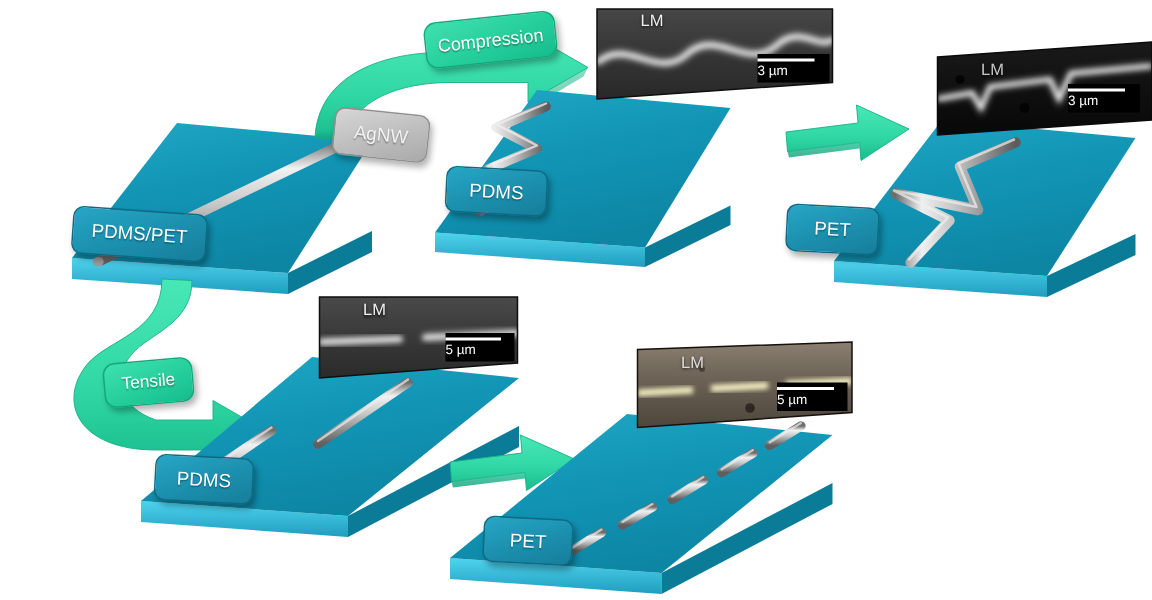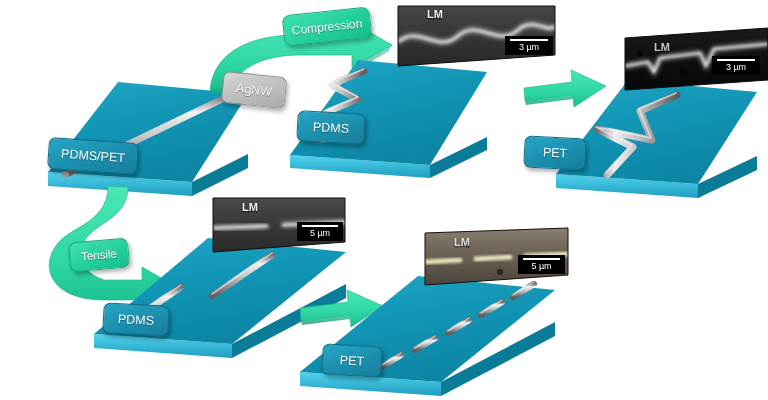--- a/index.html
+++ b/index.html
@@ -12,24 +12,24 @@
        text-shadow:0 1px 1px rgba(0,0,0,.35);}
   .tag-teal{background:linear-gradient(160deg,#27a6c6 0%,#1b8fad 55%,#167e9b 100%);
             border:1px solid #0e6a84;border-radius:7px;
             box-shadow:2px 3px 4px rgba(0,0,0,.32);}
   .tag-green{background:linear-gradient(160deg,#3fe0ae 0%,#25cf9c 55%,#16bd8c 100%);
              border:1px solid #13a87c;border-radius:8px;
              box-shadow:2px 3px 4px rgba(0,0,0,.3);}
   .tag-gray{background:linear-gradient(160deg,#d7d7d7 0%,#bdbdbd 55%,#a9a9a9 100%);
             border:1px solid #8f8f8f;border-radius:7px;
             box-shadow:2px 3px 4px rgba(0,0,0,.3);color:#f2f2f2;}
-  .inset-cap{position:absolute;color:#f0f0f0;font-weight:700;
+  .inset-cap{position:absolute;color:#f0f0f0;font-weight:400;
              text-shadow:0 1px 2px rgba(0,0,0,.9);pointer-events:none;padding-left:23px;}
   .scale-wrap{position:absolute;background:#000;display:flex;flex-direction:column;
-              align-items:center;justify-content:center;pointer-events:none;}
+              justify-content:center;pointer-events:none;}
   .scale-bar{background:#fff;width:80%;}
   .scale-txt{color:#fff;line-height:1;}
 </style>
 </head>
 <body>
 
 <div id="stage">
 
 <svg width="768" height="400" viewBox="0 0 768 400">
   <defs>

